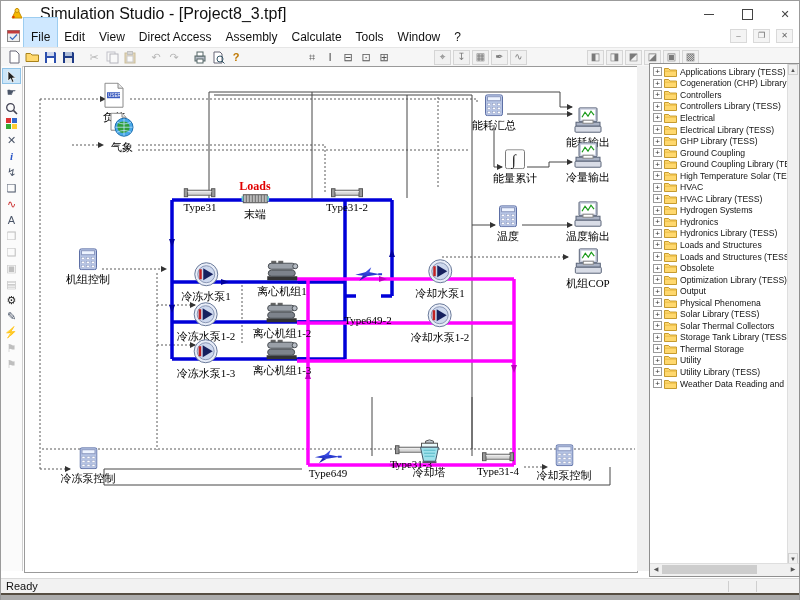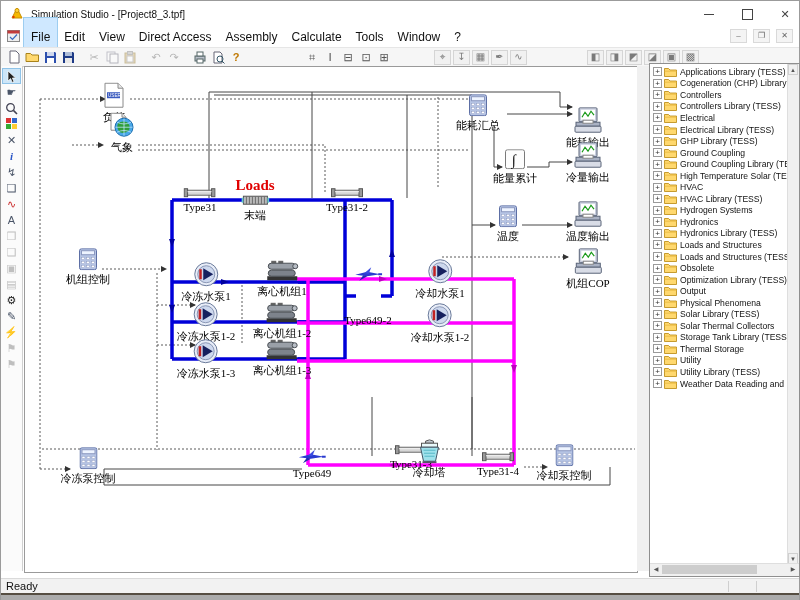--- a/index.html
+++ b/index.html
@@ -1,20 +1,20 @@
 <!DOCTYPE html>
 <html><head>
 <meta charset="utf-8">
 <style>
   html,body{margin:0;padding:0}
   body{width:800px;height:600px;position:relative;font-family:"Liberation Sans",sans-serif;background:#fff;overflow:hidden;font-size:12px;color:#111}
   .frame{position:absolute;inset:0;border:1px solid #9b9b9b;box-sizing:border-box}
   
   .titlebar{position:absolute;left:0;top:0;right:0;height:26px;background:#fff;display:flex;align-items:center;padding-left:8px}
-  .titlebar .title{margin-left:6px;font-size:10px}
+  .titlebar .title{margin-left:15px;font-size:16px}
   .win-controls{position:absolute;right:8px;top:0;height:26px;display:flex;align-items:center;gap:26px}
   .wc{width:12px;height:12px;display:flex;align-items:center;justify-content:center;color:#444;font-size:11px}
   .wc .minbar{width:10px;height:1px;background:#444}
   .wc .maxbox{width:9px;height:9px;border:1px solid #444}
   
   .menubar{position:absolute;top:26px;left:0;right:0;height:20px;background:#fff;display:flex;align-items:center;font-size:12px}
   .mdi-icon{margin:0 4px 0 6px}
   .menu-item{padding:12px 7px;white-space:nowrap}
   .menu-item.active{background:#cfe8ff;outline:1px solid #9dcdf0}
   .child-controls{position:absolute;right:6px;top:28px;display:flex;gap:6px}
@@ -28,21 +28,21 @@
   
   .lefttoolbar{position:absolute;left:0;top:65px;width:22px;height:505px;background:#fbfbfb;border-right:1px solid #d0d0d0;display:flex;flex-direction:column;align-items:center;padding-top:3px;box-sizing:border-box}
   .lt-btn{width:17px;height:14px;margin-bottom:2px;display:flex;align-items:center;justify-content:center;font-size:11px;color:#4a5568;flex:none;line-height:1}
   .lt-btn.active{background:#cde6f8;outline:1px solid #8fc3e8}
   .lt-btn.grayed{color:#bfbfbf}
   
   .canvas{position:absolute;left:23px;top:65px;width:612px;height:505px;background:#fff;border:1px solid #9a9a9a;overflow:hidden;box-sizing:content-box}
   .wires{position:absolute;left:0;top:0;z-index:1}
   .comp{position:absolute;transform:translate(-50%,-50%);display:flex;flex-direction:column;align-items:center;z-index:2}
   .comp-label{font-family:"Liberation Serif",serif;font-size:11px;color:#000;white-space:nowrap;line-height:1.05;margin-top:1px}
-  .comp-sub{color:#e00000;font-weight:bold;font-size:15px;font-family:"Liberation Serif",serif;line-height:1;margin-bottom:1px}
+  .comp-sub{color:#e00000;font-weight:bold;font-size:12px;font-family:"Liberation Serif",serif;line-height:1;margin-bottom:1px}
   
   .treepanel{position:absolute;left:648px;top:62px;width:151px;height:514px;background:#fff;border:1px solid #8f8f8f;box-sizing:border-box}
   .tree-rows{position:absolute;left:1px;top:2px;right:12px;bottom:13px;overflow:hidden}
   .tree-row{display:flex;align-items:center;height:11.55px;font-size:8.6px;white-space:nowrap;overflow:hidden}
   .expander{width:9px;height:9px;border:1px solid #9a9a9a;background:#fff;font-size:8px;line-height:7px;text-align:center;color:#333;margin:0 2px 0 2px;flex:none;box-sizing:border-box}
   .tree-row .ficon{flex:none;margin-right:3px;display:flex}
   .vscroll{position:absolute;right:0;top:0;width:11px;bottom:12px;background:#f0f0f0;border-left:1px solid #dedede}
   .vscroll .arrow{position:absolute;left:0;width:10px;height:11px;font-size:6px;color:#555;text-align:center;line-height:11px;background:#f0f0f0;border:1px solid #d0d0d0;box-sizing:border-box}
   .hscroll{position:absolute;left:0;right:0;bottom:0;height:12px;background:#f0f0f0;border-top:1px solid #dedede}
   .hscroll .arrow{position:absolute;top:0;width:12px;height:11px;font-size:6px;color:#555;text-align:center;line-height:11px}
@@ -367,21 +367,21 @@
       </div>
       <div class="comp" style="left: 322px; top: 133px;">
         <div class="comp-icon"><svg width="32" height="10" viewBox="0 0 32 10">
             <rect x="3" y="2.5" width="26" height="5" fill="#d6d6d6" stroke="#6a6a6a"></rect>
             <rect x="0.5" y="1" width="3.5" height="8" fill="#9a9a9a" stroke="#555"></rect>
             <rect x="28" y="1" width="3.5" height="8" fill="#9a9a9a" stroke="#555"></rect>
             <line x1="4" y1="4" x2="28" y2="4" stroke="#f2f2f2"></line>
           </svg></div>
         <div class="comp-label">Type31-2</div>
       </div>
-      <div class="comp" style="left: 453px; top: 46px;">
+      <div class="comp" style="left: 469px; top: 46px;">
         <div class="comp-icon"><svg width="18" height="22" viewBox="0 0 18 22">
             <rect x="0.5" y="0.5" width="17" height="21" rx="2" fill="#b6c4e4" stroke="#5d6fa5"></rect>
             <rect x="2.5" y="2.5" width="13" height="4" fill="#eef4ff" stroke="#8b98bf"></rect>
             <g fill="#fff" stroke="#8b98bf" stroke-width="0.5">
               <rect x="2.5" y="9" width="3" height="2.5"></rect>
               <rect x="7.5" y="9" width="3" height="2.5"></rect>
               <rect x="12.5" y="9" width="3" height="2.5"></rect>
               <rect x="2.5" y="13" width="3" height="2.5"></rect>
               <rect x="7.5" y="13" width="3" height="2.5"></rect>
               <rect x="12.5" y="13" width="3" height="2.5"></rect>
@@ -577,21 +577,21 @@
               <rect x="2.5" y="13" width="3" height="2.5"></rect>
               <rect x="7.5" y="13" width="3" height="2.5"></rect>
               <rect x="12.5" y="13" width="3" height="2.5"></rect>
               <rect x="2.5" y="17" width="3" height="2.5"></rect>
               <rect x="7.5" y="17" width="3" height="2.5"></rect>
               <rect x="12.5" y="17" width="3" height="2.5"></rect>
             </g>
           </svg></div>
         <div class="comp-label">冷冻泵控制</div>
       </div>
-      <div class="comp" style="left: 287px; top: 397px;">
+      <div class="comp" style="left: 303px; top: 397px;">
         <div class="comp-icon"><svg width="28" height="16" viewBox="0 0 28 16">
             <path d="M1,9 L13,6 L26,8.5 L13,10.5 Z" fill="#2a3ad0"></path>
             <path d="M10,7.5 L17,1.5 L14.5,8 Z" fill="#3a4ae0"></path>
             <path d="M9,9.5 L5,15 L13,10.5 Z" fill="#1f2cb0"></path>
             <rect x="24" y="7.5" width="4" height="2" fill="#2a3ad0"></rect>
           </svg></div>
         <div class="comp-label">Type649</div>
       </div>
       <div class="comp" style="left: 350px; top: 390px; margin-left: 36px;">
         <div class="comp-icon"><svg width="32" height="10" viewBox="0 0 32 10">

